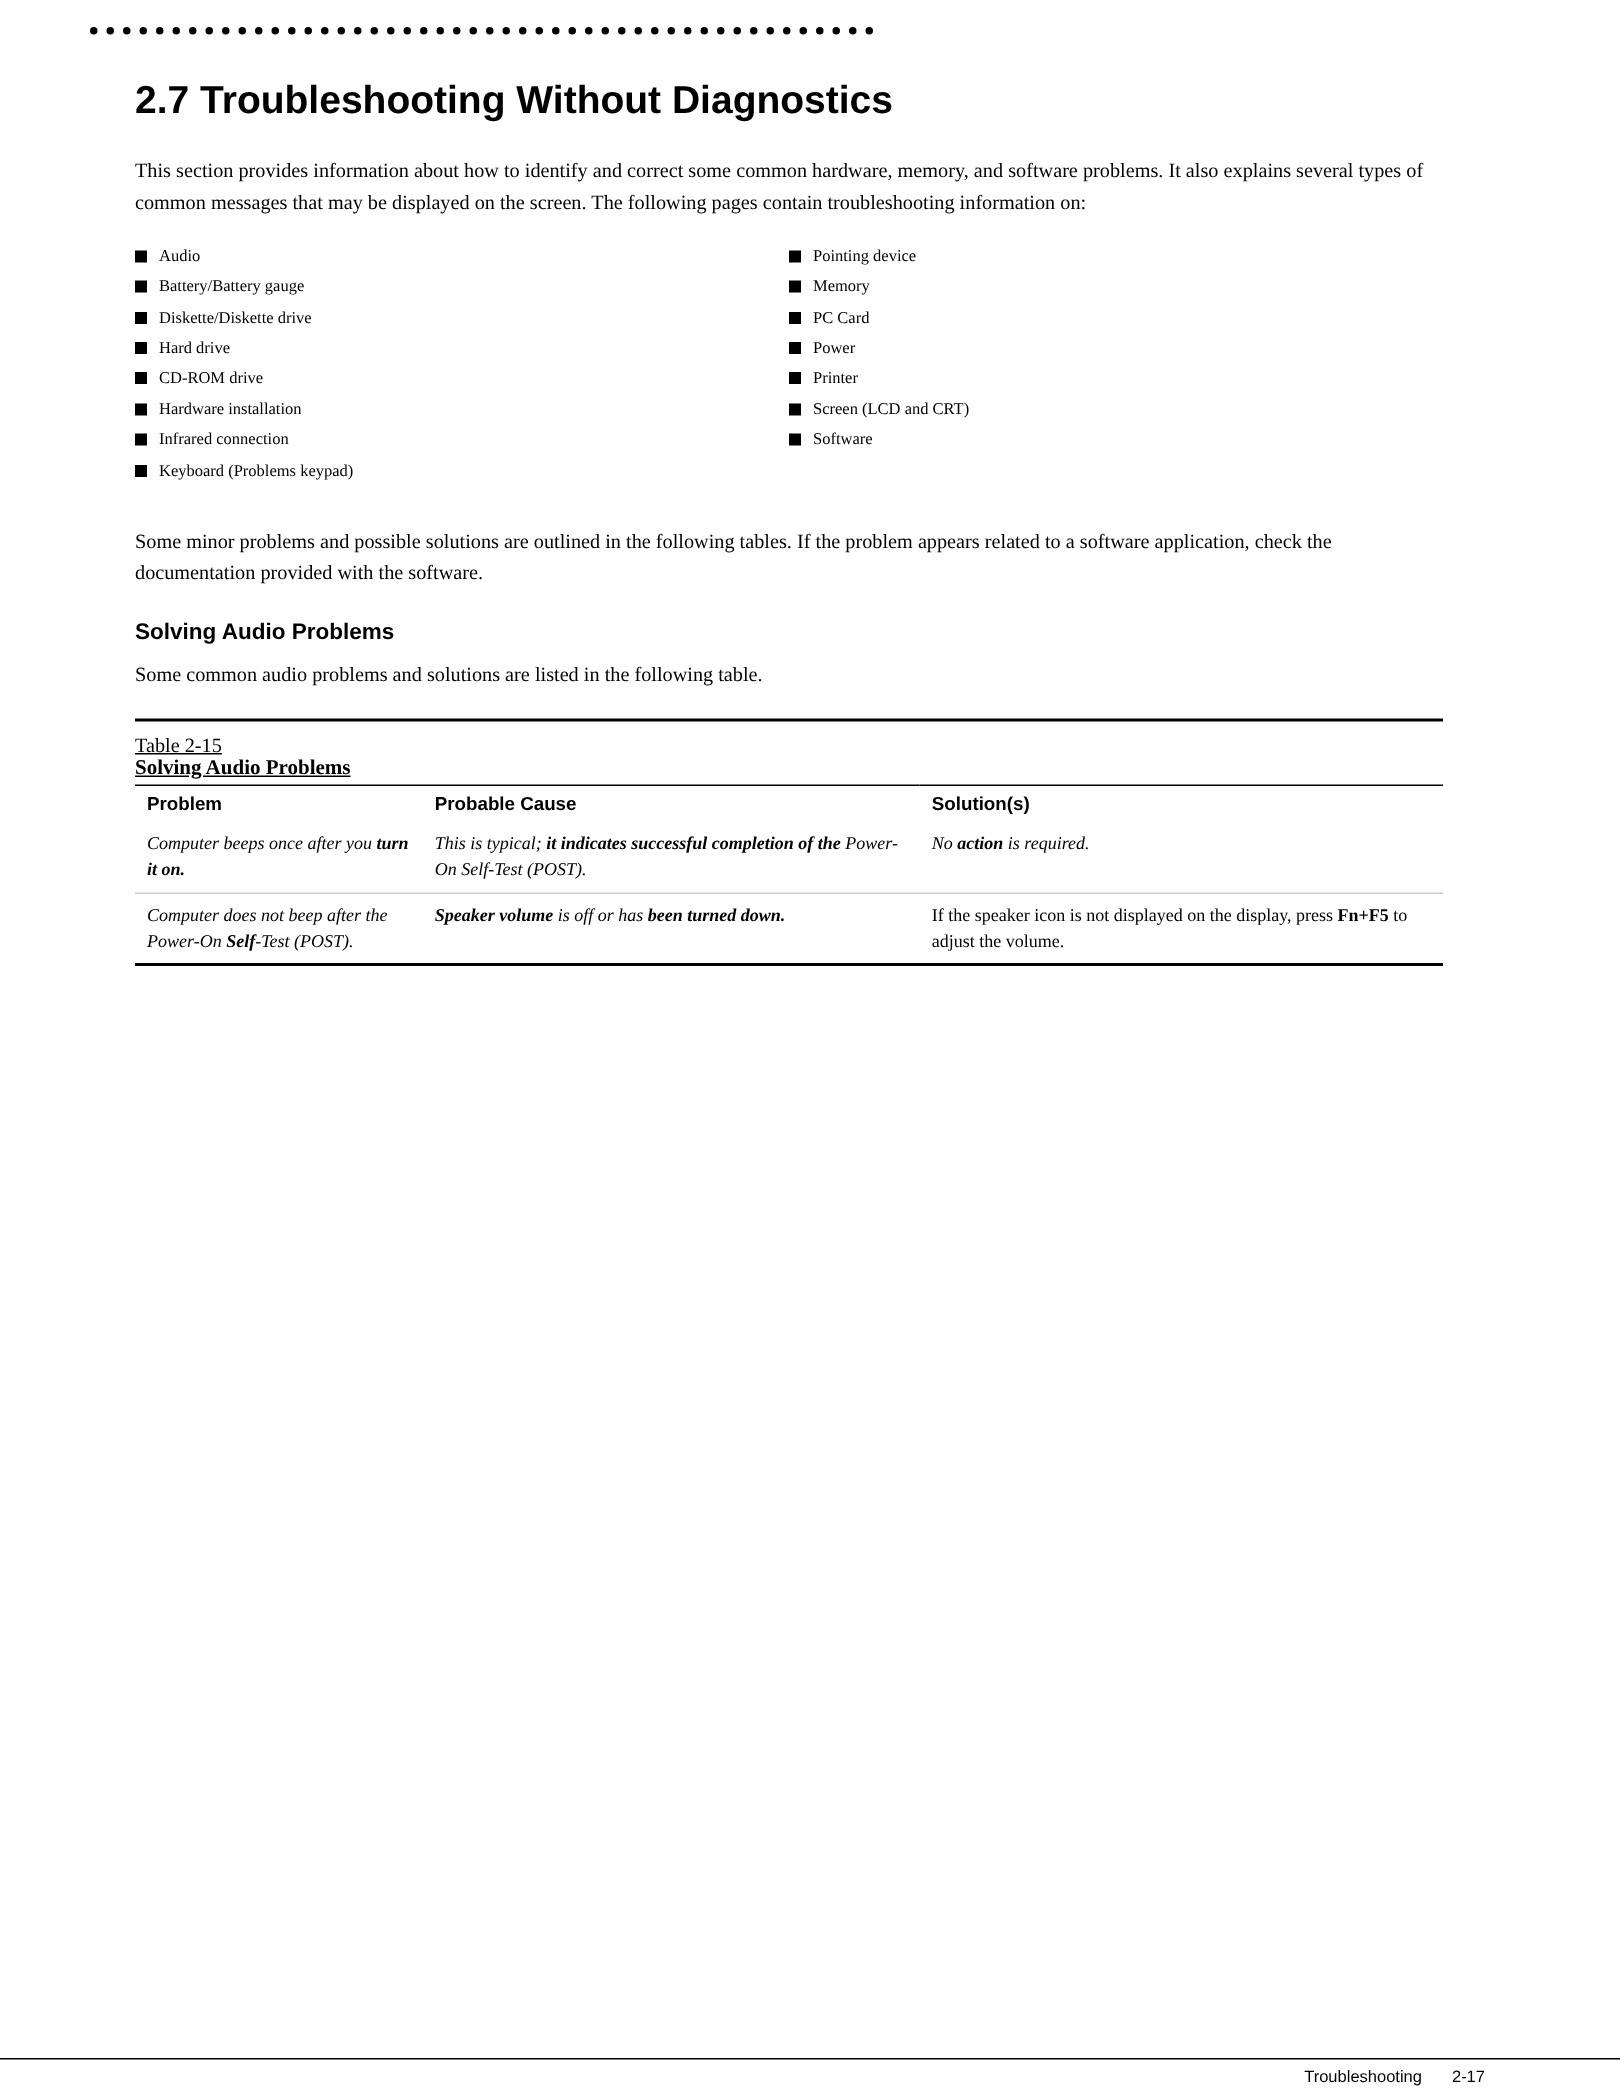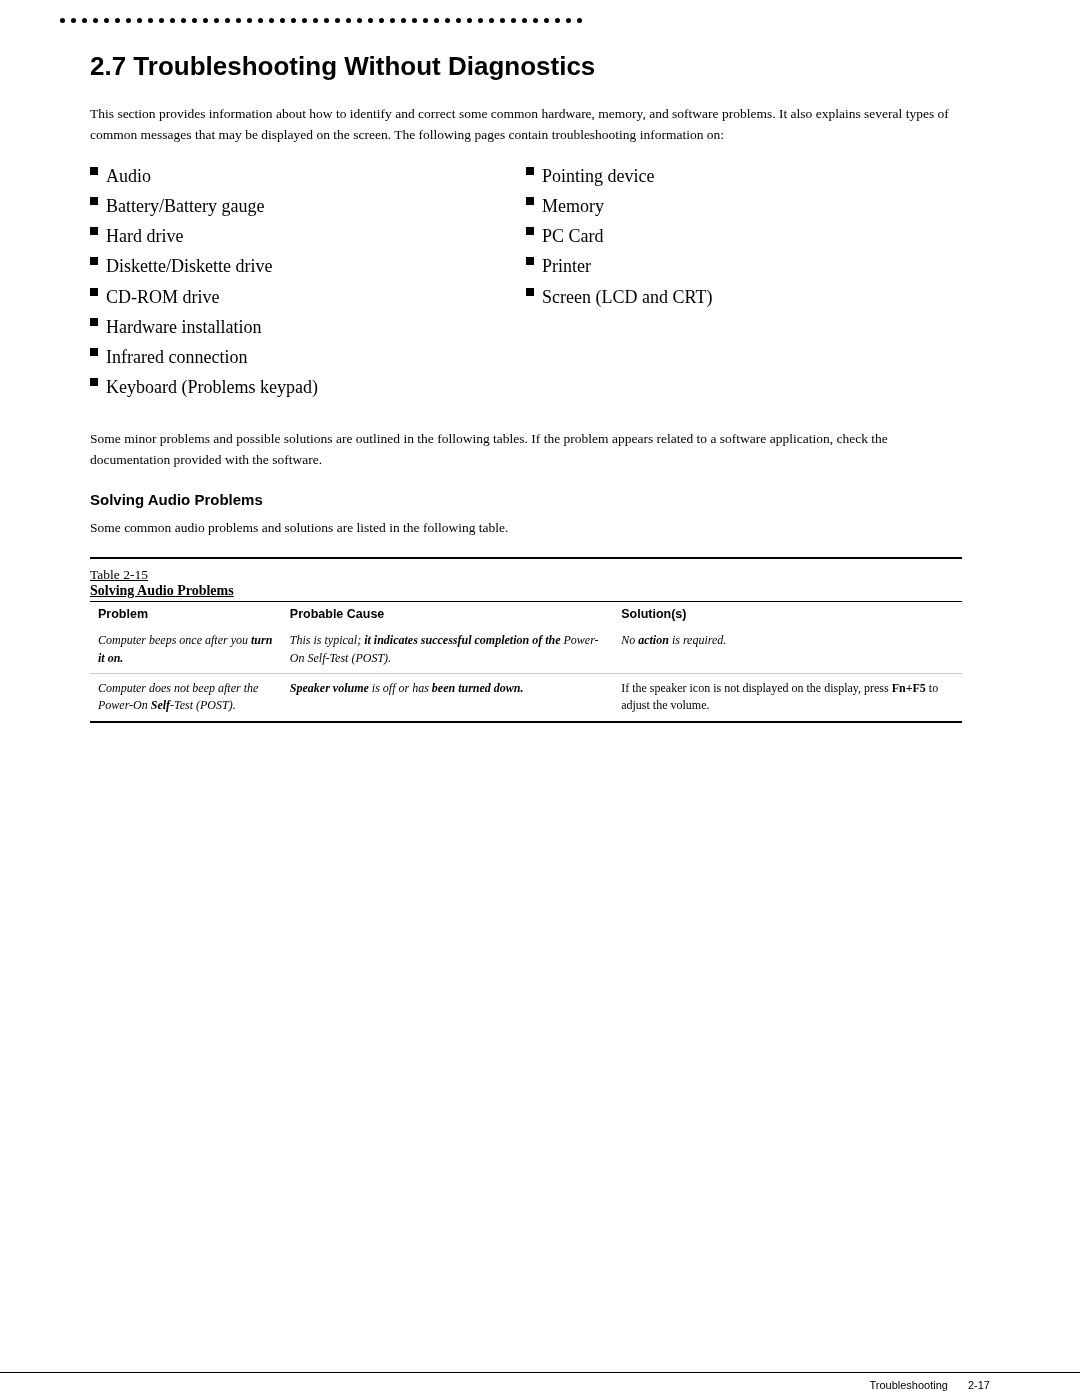--- a/index.html
+++ b/index.html
@@ -51,21 +51,21 @@
     }
 
     .bullet-col {
       flex: 1;
     }
 
     .bullet-item {
       display: flex;
       align-items: flex-start;
       margin-bottom: 5px;
-      font-size: 18px;
+      font-size: 11px;
       line-height: 1.4;
     }
 
     .bullet-sq {
       display: inline-block;
       width: 8px;
       height: 8px;
       background: #000;
       margin-right: 8px;
       margin-top: 3px;
@@ -239,25 +239,25 @@
       <div class="bullet-item">
         <span class="bullet-sq"></span>
         <span>Audio</span>
       </div>
       <div class="bullet-item">
         <span class="bullet-sq"></span>
         <span>Battery/Battery gauge</span>
       </div>
       <div class="bullet-item">
         <span class="bullet-sq"></span>
+        <span>Diskette/Diskette drive</span>
+      </div>
+      <div class="bullet-item">
+        <span class="bullet-sq"></span>
         <span>Hard drive</span>
-      </div>
-      <div class="bullet-item">
-        <span class="bullet-sq"></span>
-        <span>Diskette/Diskette drive</span>
       </div>
       <div class="bullet-item">
         <span class="bullet-sq"></span>
         <span>CD-ROM drive</span>
       </div>
       <div class="bullet-item">
         <span class="bullet-sq"></span>
         <span>Hardware installation</span>
       </div>
       <div class="bullet-item">
@@ -277,25 +277,33 @@
       <div class="bullet-item">
         <span class="bullet-sq"></span>
         <span>Memory</span>
       </div>
       <div class="bullet-item">
         <span class="bullet-sq"></span>
         <span>PC Card</span>
       </div>
       <div class="bullet-item">
         <span class="bullet-sq"></span>
+        <span>Power</span>
+      </div>
+      <div class="bullet-item">
+        <span class="bullet-sq"></span>
         <span>Printer</span>
       </div>
       <div class="bullet-item">
         <span class="bullet-sq"></span>
         <span>Screen (LCD and CRT)</span>
+      </div>
+      <div class="bullet-item">
+        <span class="bullet-sq"></span>
+        <span>Software</span>
       </div>
     </div>
   </div>
 
   <p class="body-text">Some minor problems and possible solutions are outlined in the following tables. If the problem appears related to a software application, check the documentation provided with the software.</p>
 
   <h3 class="subsection-title">Solving Audio Problems</h3>
   <p class="body-text">Some common audio problems and solutions are listed in the following table.</p>
 
   <div class="table-wrapper">

